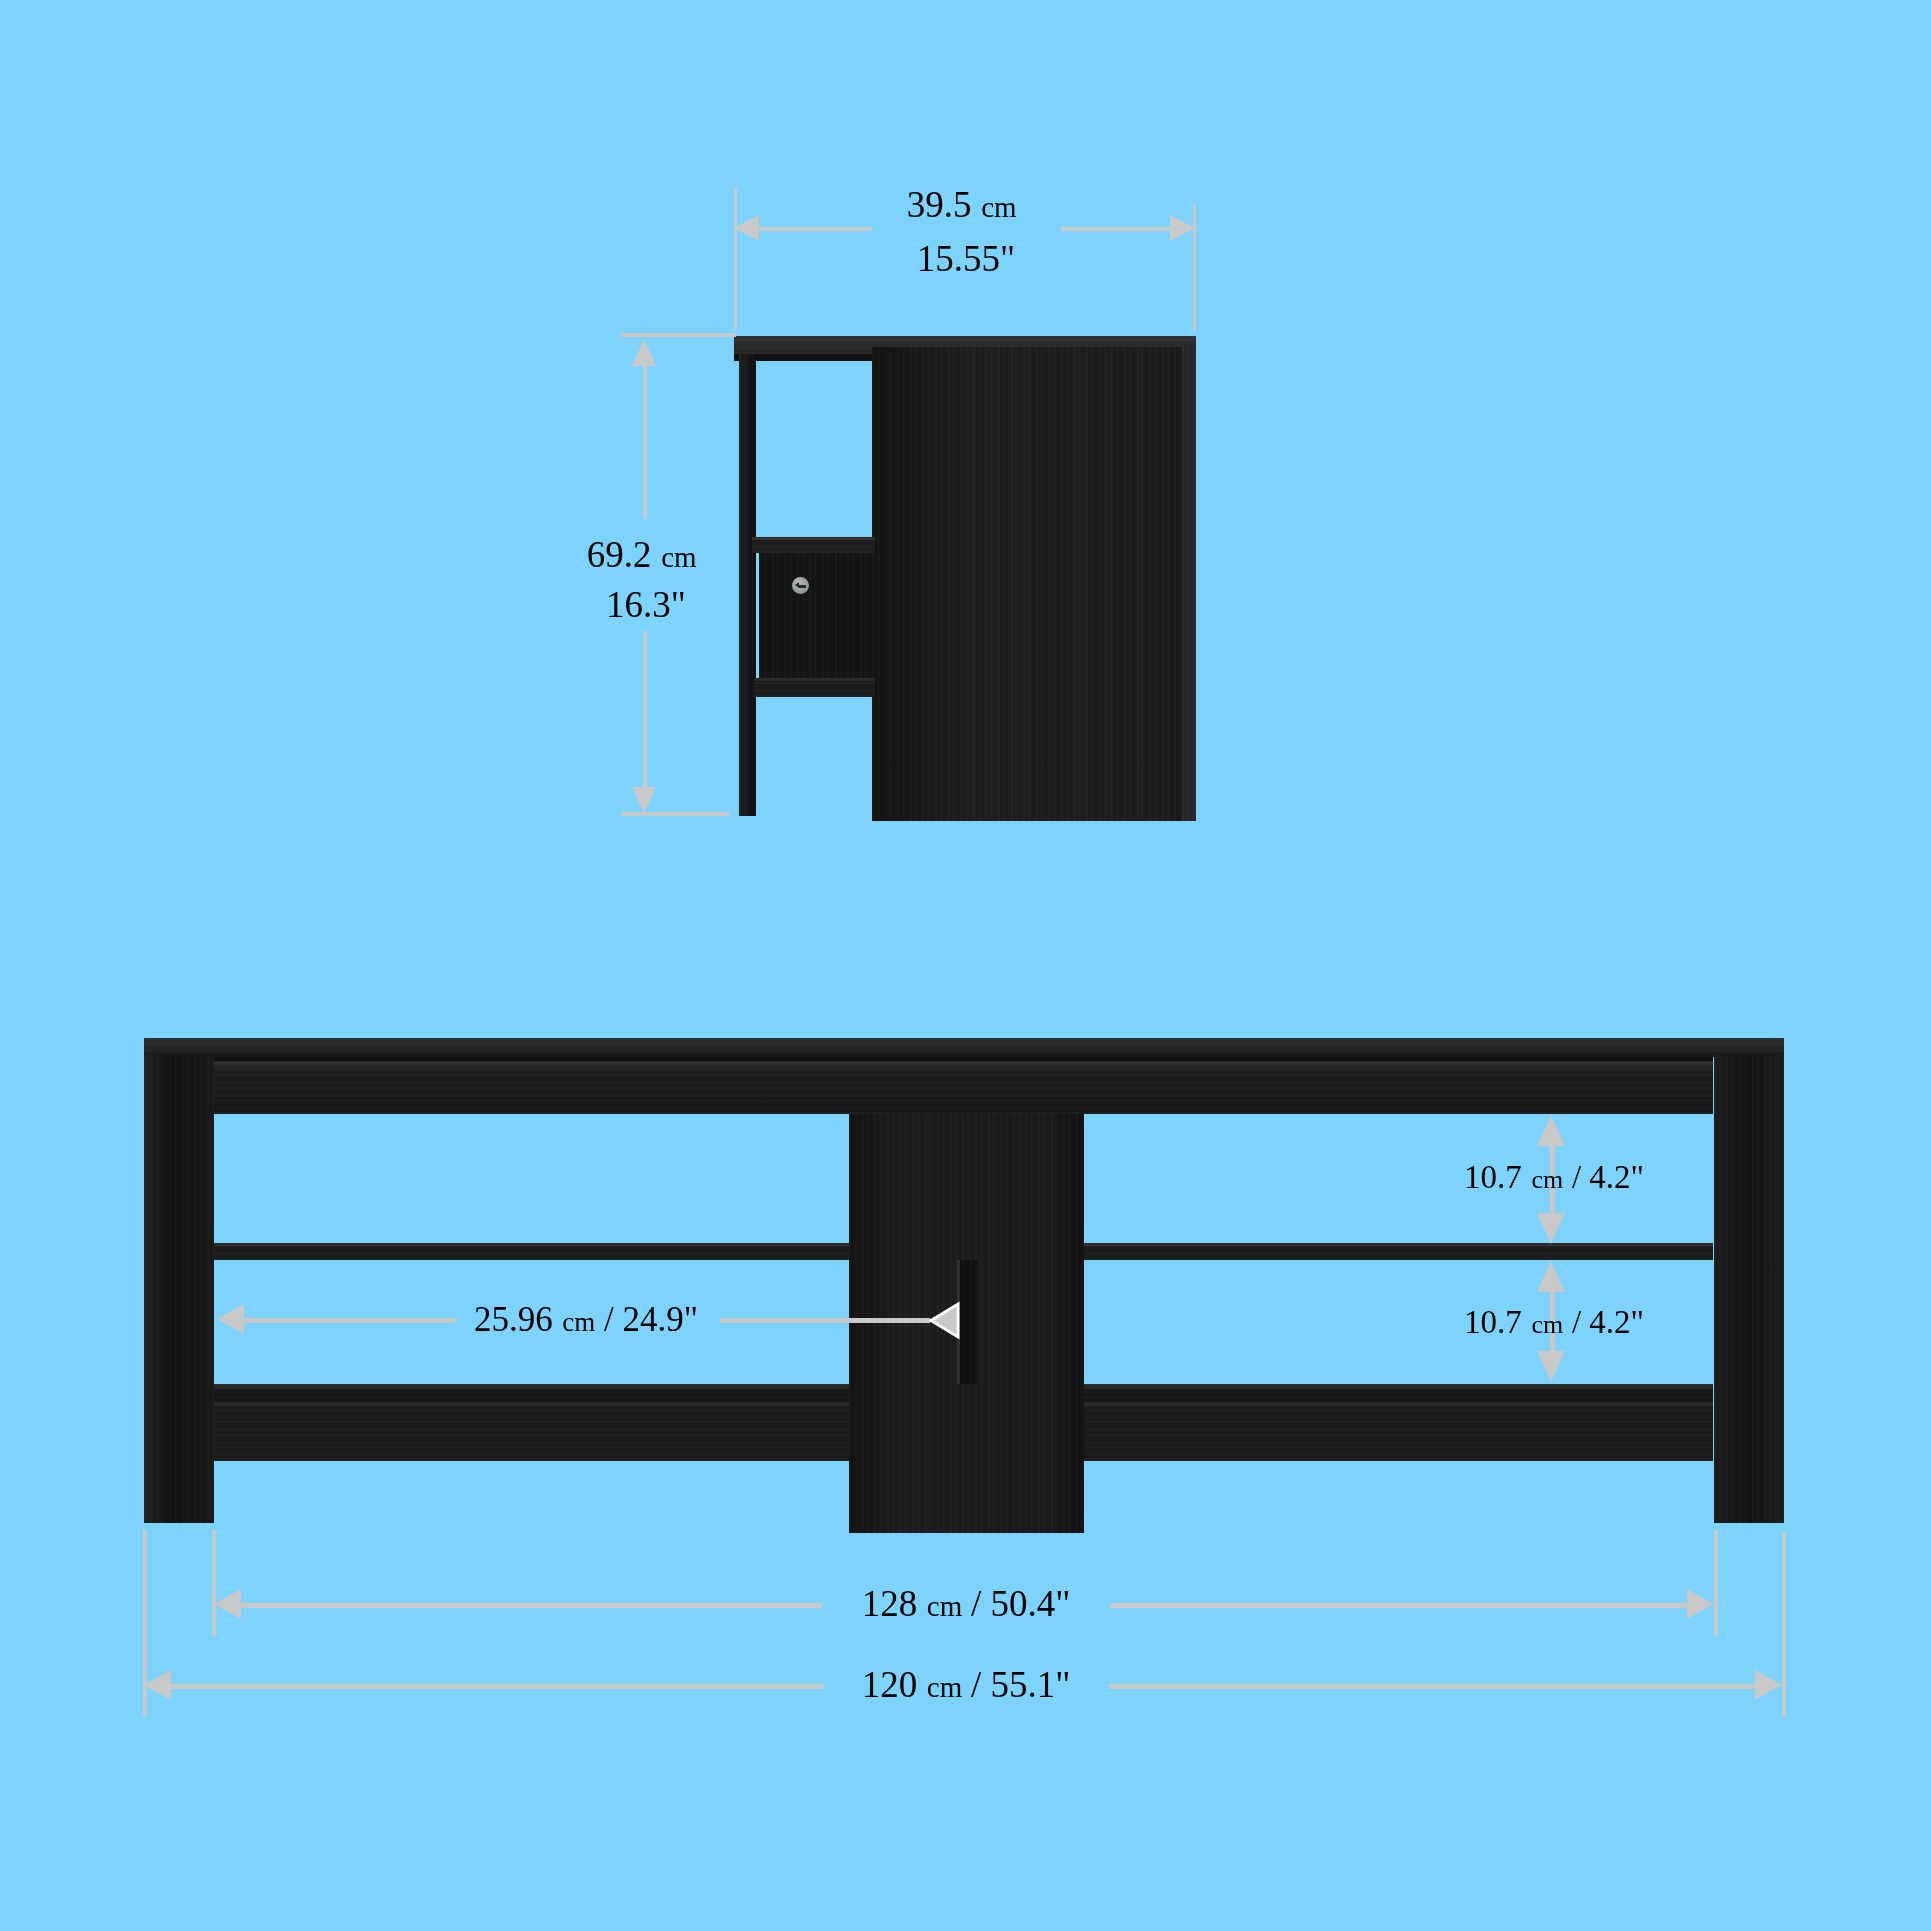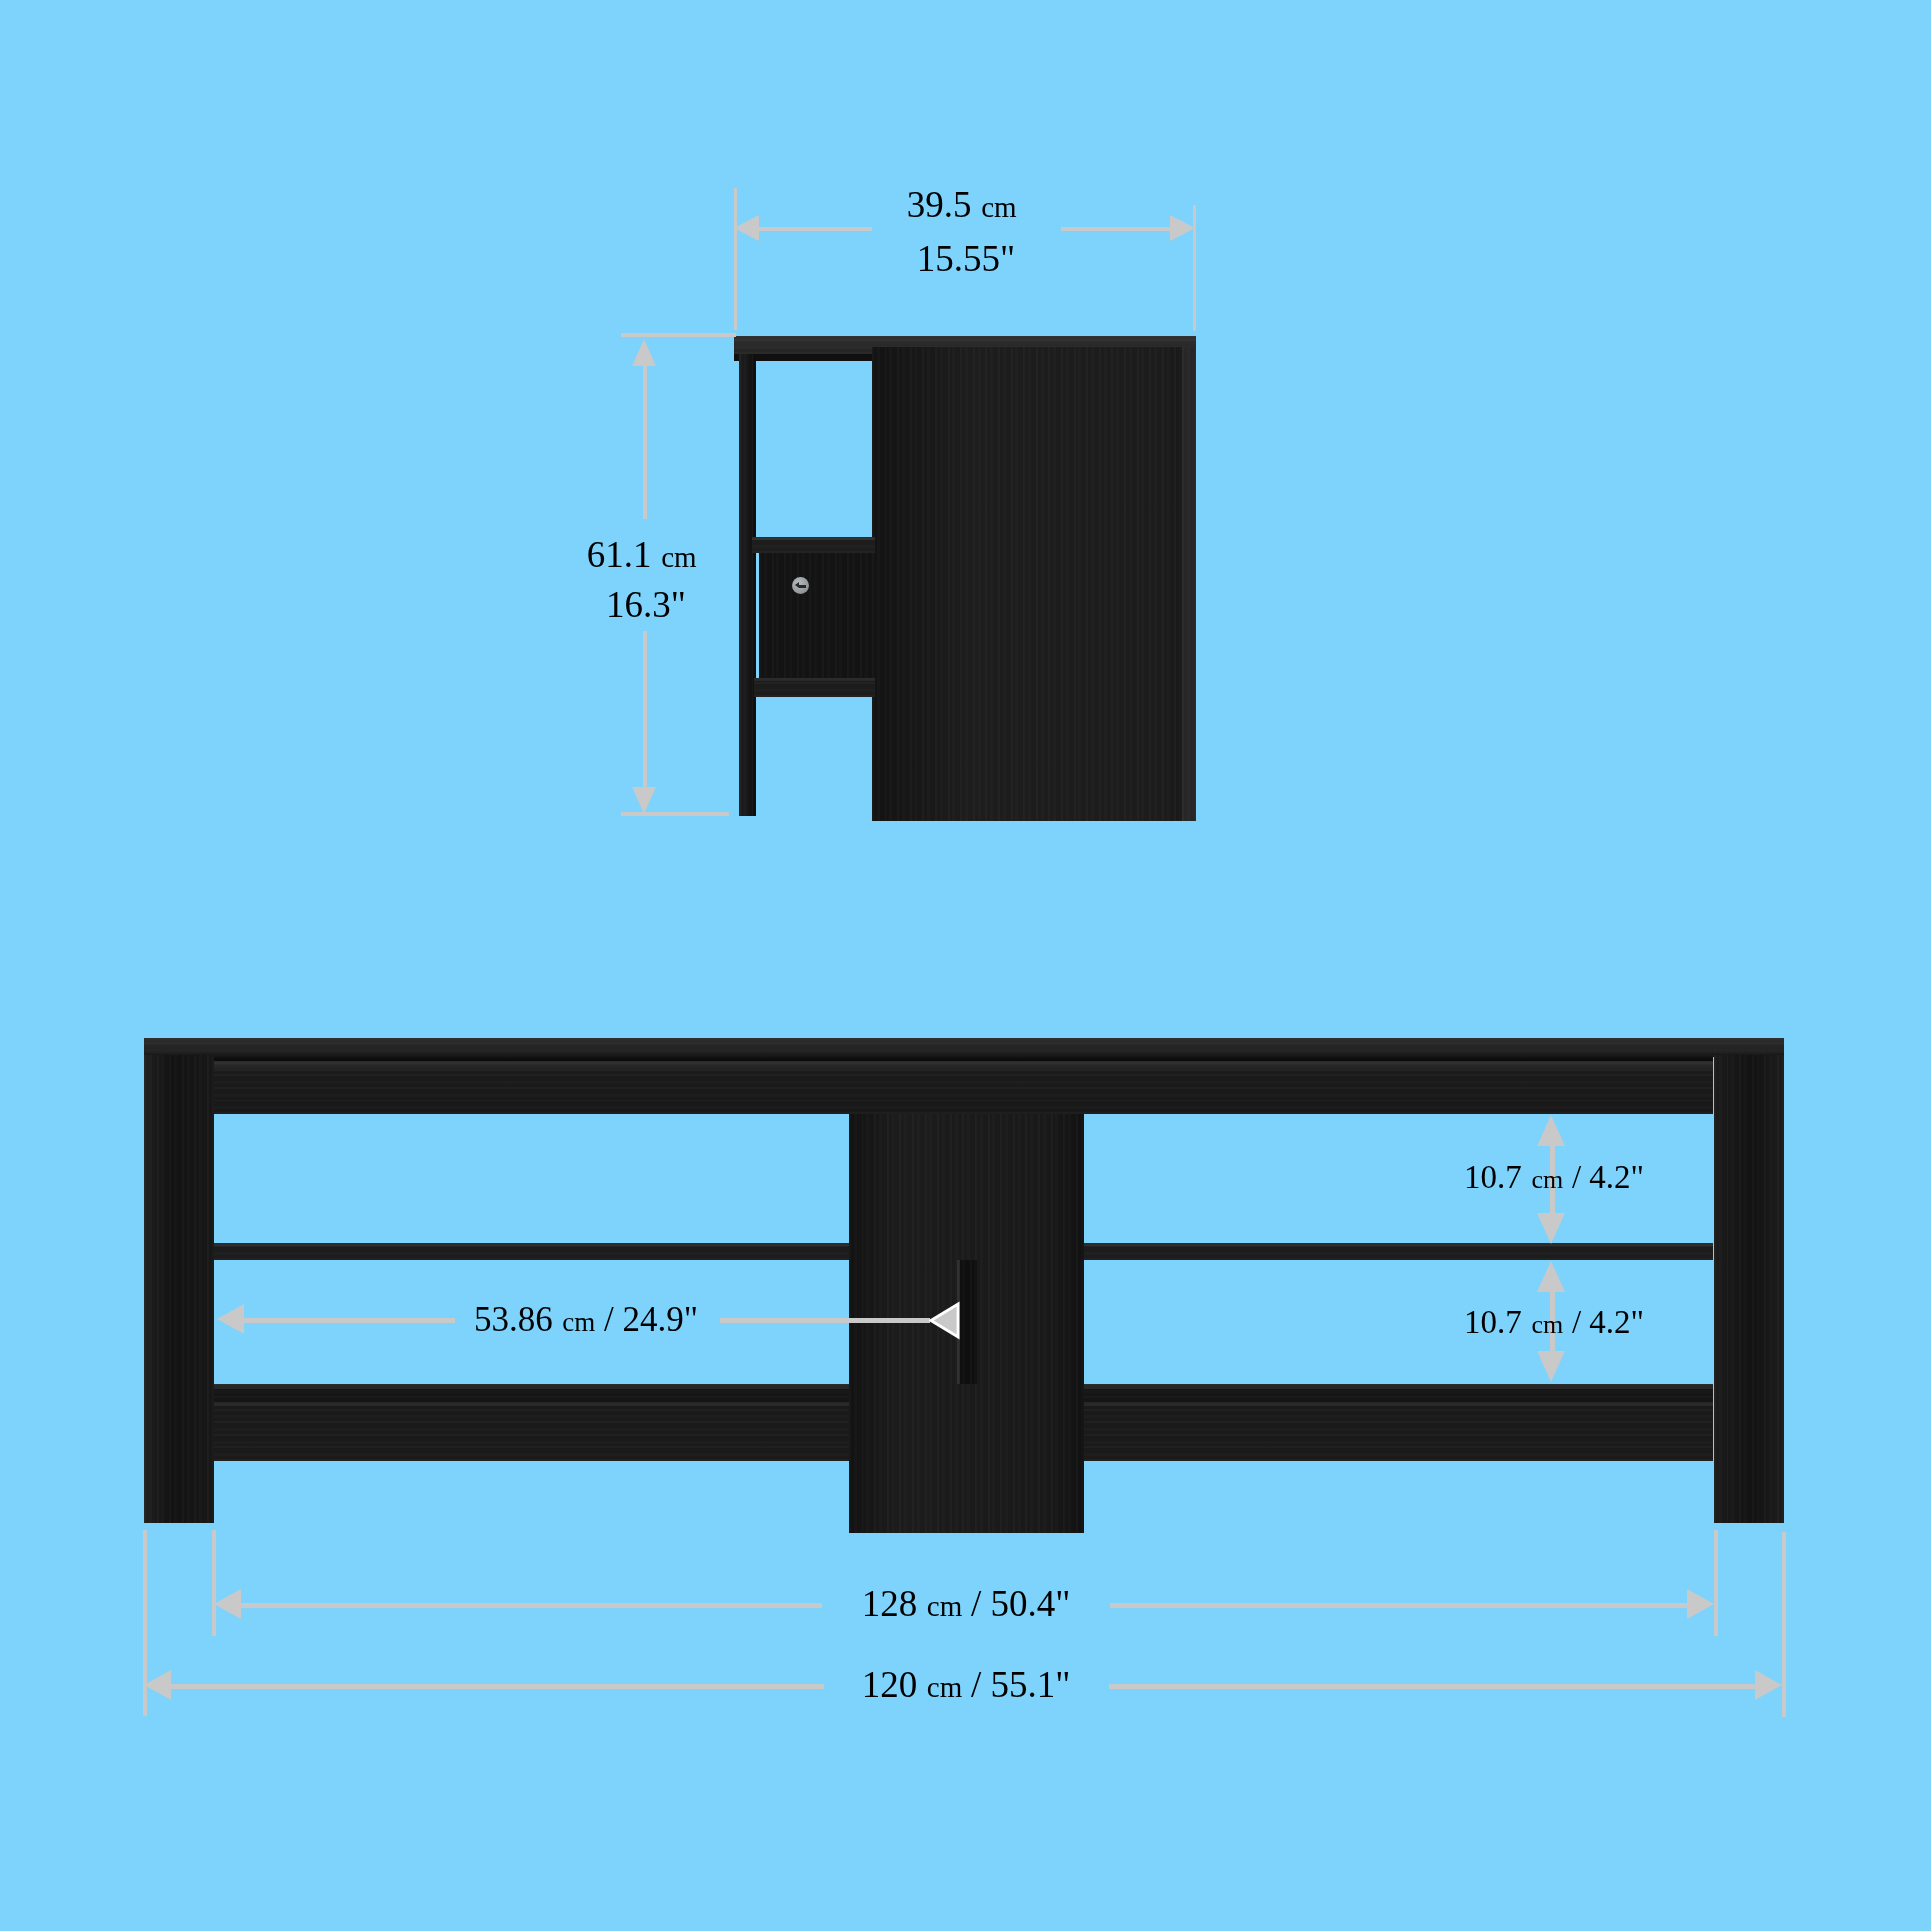--- a/index.html
+++ b/index.html
@@ -75,21 +75,21 @@
     </div>
 
     <div class="dl" style="left:621px;top:333px;width:115px;height:3.9px;"></div>
     <div class="dl" style="left:621px;top:812px;width:108px;height:3.9px;"></div>
     <span class="ah ah-up-sm" style="left:632px;top:339px;"></span>
     <div class="dl" style="left:643px;top:365px;width:3.9px;height:154px;"></div>
     <div class="dl" style="left:643px;top:631px;width:3.9px;height:156px;"></div>
     <span class="ah ah-down-sm" style="left:632px;top:787px;"></span>
     <div class="dimlabel lab38" style="left:501px;top:533px;width:290px;line-height:43px;">
       <div>
-        <span class="num">61.1</span><span class="unit">cm</span>
+        <span class="num">69.2</span><span class="unit">cm</span>
       </div>
       <div>
         <span class="inch">16.3"</span>
       </div>
     </div>
   </section>
 
   <section>
 
     <div class="part grain-h" style="left:144px;top:1038px;width:1640px;height:19.3px;background:linear-gradient(180deg,#2d2d2d,#1f1f1f 80%,#0d0d0d);"></div>
@@ -111,21 +111,21 @@
     <span class="ah ah-up" style="left:1537px;top:1261px;"></span>
     <div class="dl" style="left:1550px;top:1290px;width:4.8px;height:64px;"></div>
     <span class="ah ah-down" style="left:1537px;top:1351px;"></span>
     <div class="dimlabel lab34" style="left:1390px;top:1301px;width:328px;line-height:42px;">
       <span class="num">10.7</span><span class="unit">cm</span><span class="rest">/ 4.2"</span>
     </div>
 
     <span class="ah ah-left" style="left:217px;top:1304px;"></span>
     <div class="dl" style="left:242px;top:1318px;width:213px;height:4.8px;"></div>
     <div class="dimlabel lab36" style="left:422px;top:1298px;width:328px;line-height:44px;">
-      <span class="num">53.86</span><span class="unit">cm</span><span class="rest">/ 24.9"</span>
+      <span class="num">25.96</span><span class="unit">cm</span><span class="rest">/ 24.9"</span>
     </div>
     <div class="dl" style="left:720px;top:1318px;width:210px;height:4.8px;"></div>
     <svg style="position:absolute;left:929px;top:1301px;" width="31" height="39" viewBox="0 0 32 40">
       <polygon points="2,20 30,3 30,37" fill="#c9c9c9" stroke="#ffffff" stroke-width="3"></polygon>
     </svg>
 
     <div class="dl" style="left:212px;top:1530px;width:3.9px;height:106px;"></div>
     <div class="dl" style="left:1714px;top:1530px;width:3.9px;height:106px;"></div>
     <span class="ah ah-left" style="left:214px;top:1589px;"></span>
     <div class="dl" style="left:240px;top:1603px;width:582px;height:4.8px;"></div>

